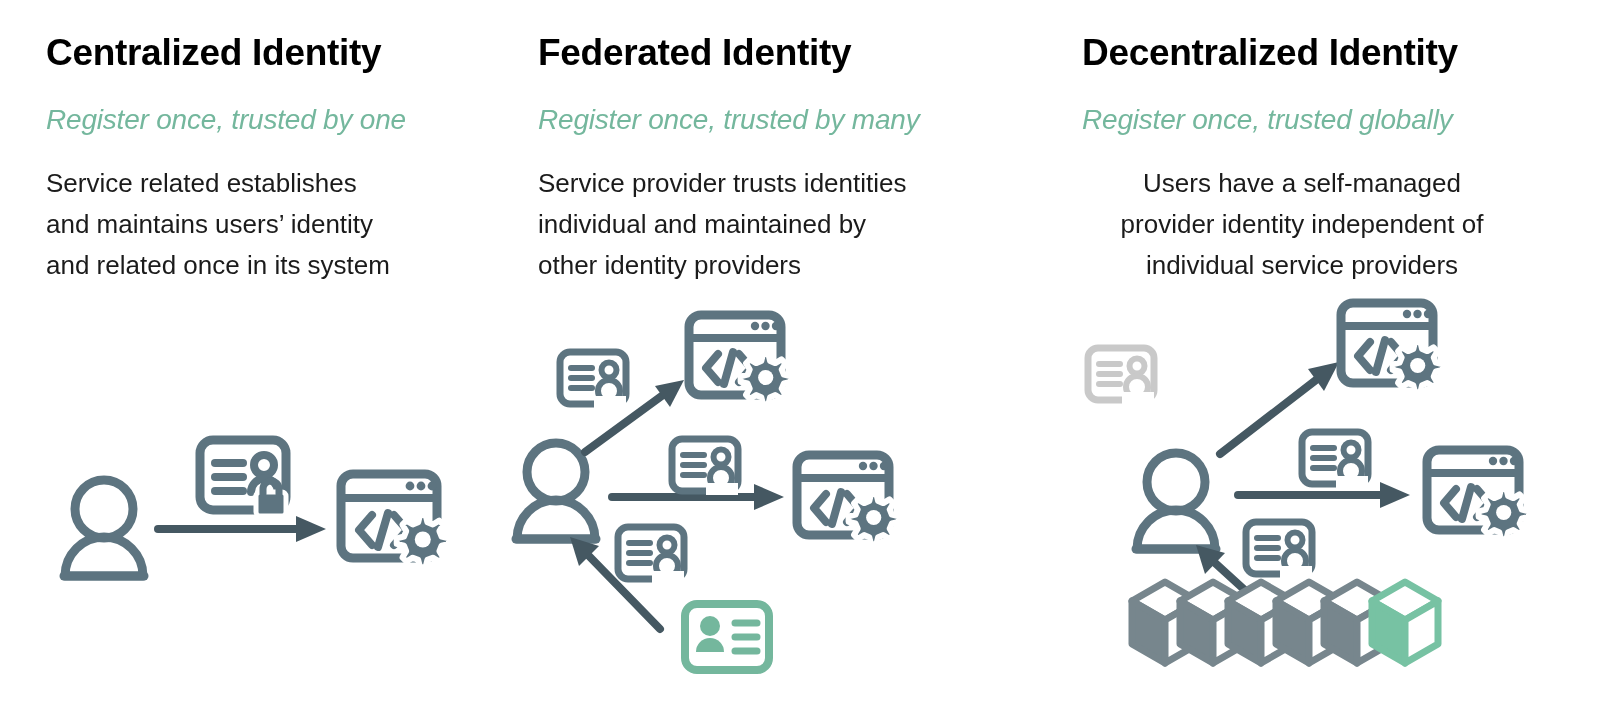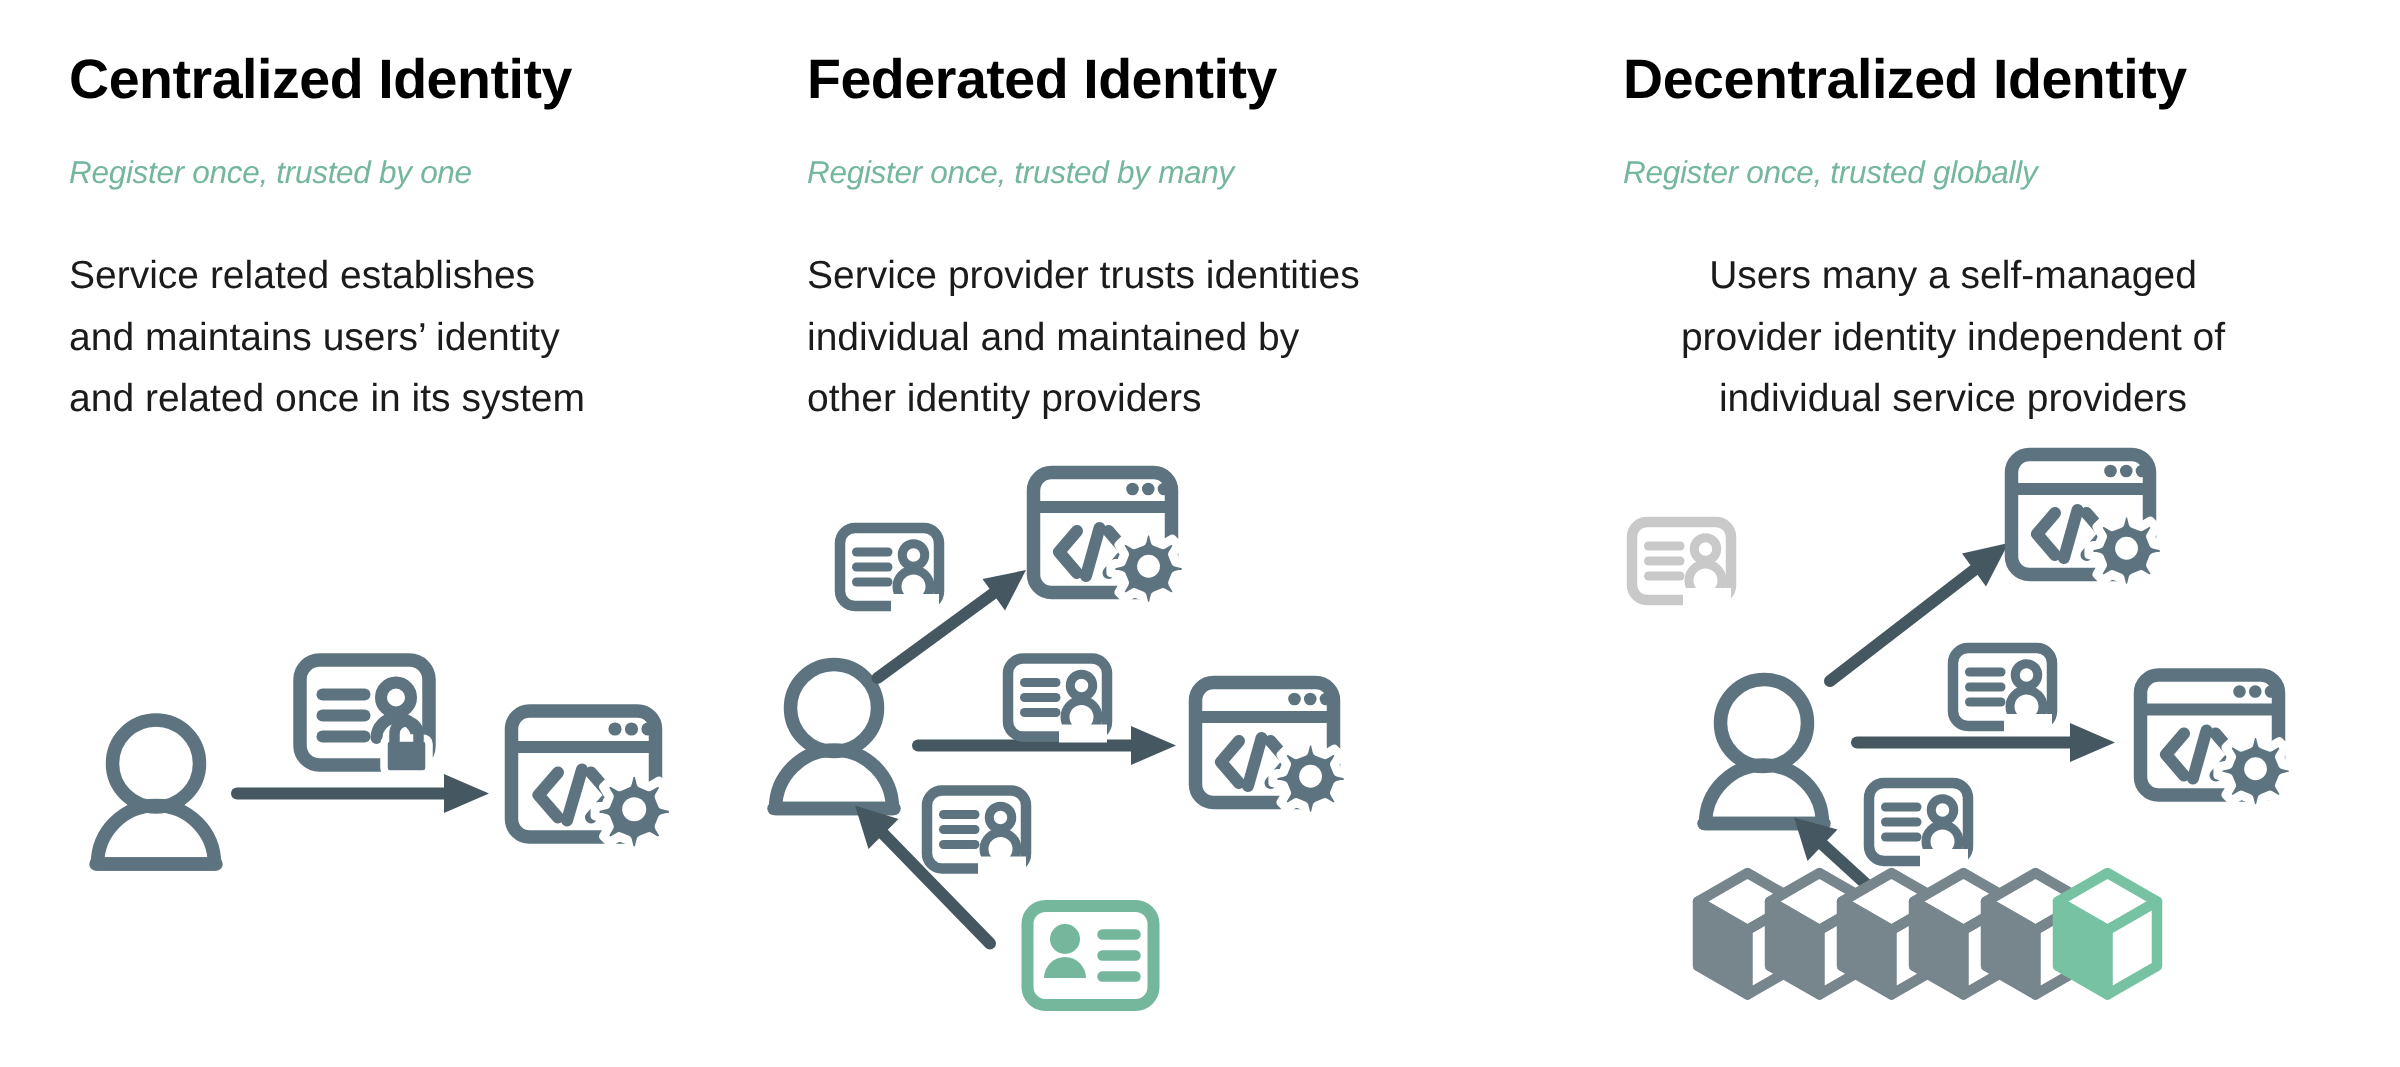--- a/index.html
+++ b/index.html
@@ -36,21 +36,21 @@
     font-size: 37px;
     font-weight: bold;
     color: #000000;
     letter-spacing: -0.3px;
     white-space: nowrap;
   }
   .col-subtitle {
     position: absolute;
     top: 104px;
     left: 46px;
-    font-size: 21px;
+    font-size: 28px;
     font-style: italic;
     font-weight: normal;
     color: #74b79d;
     white-space: nowrap;
     letter-spacing: -0.2px;
   }
   .col-body {
     position: absolute;
     top: 163px;
     left: 46px;
@@ -267,21 +267,21 @@
           </g>
         </g>
       </svg>
     </div>
   </div>
 
   <div class="column col-3">
     <div class="col-title">Decentralized Identity</div>
     <div class="col-subtitle">Register once, trusted globally</div>
     <div class="col-body">
-      <span class="ln">Users many a self-managed</span>
+      <span class="ln">Users have a self-managed</span>
       <span class="ln">provider identity independent of</span>
       <span class="ln">individual service providers</span>
     </div>
 
     <div class="art">
       <svg width="564" height="421" viewBox="0 0 564 421" xmlns="http://www.w3.org/2000/svg">
         <g stroke-linecap="round" stroke-linejoin="round" fill="none">
 
           <g transform="translate(98,158)" stroke="#5d7480" stroke-width="9">
             <circle cx="42" cy="34" r="29"></circle>

